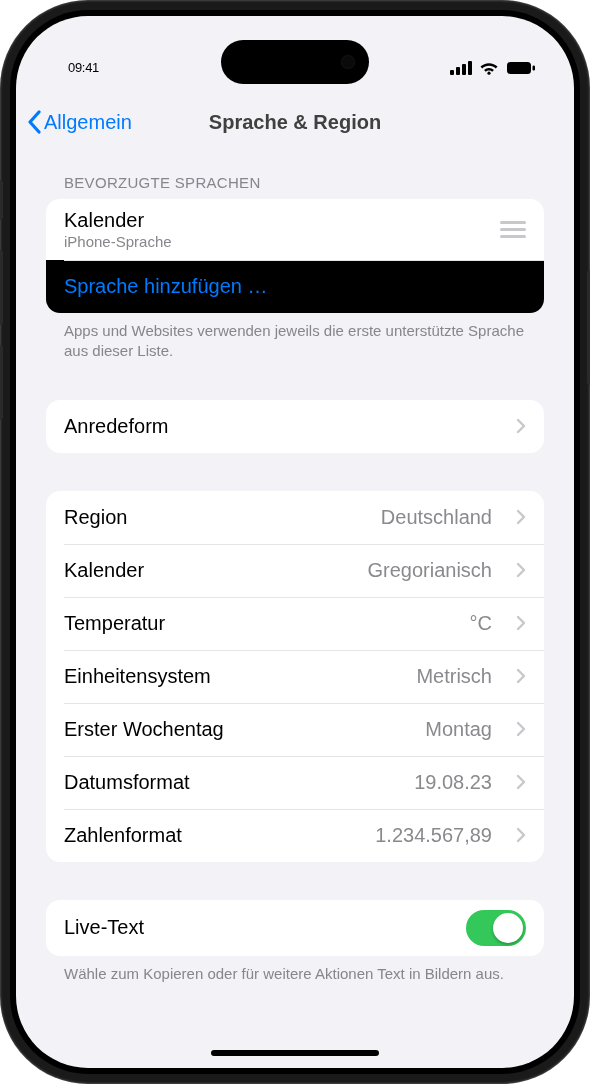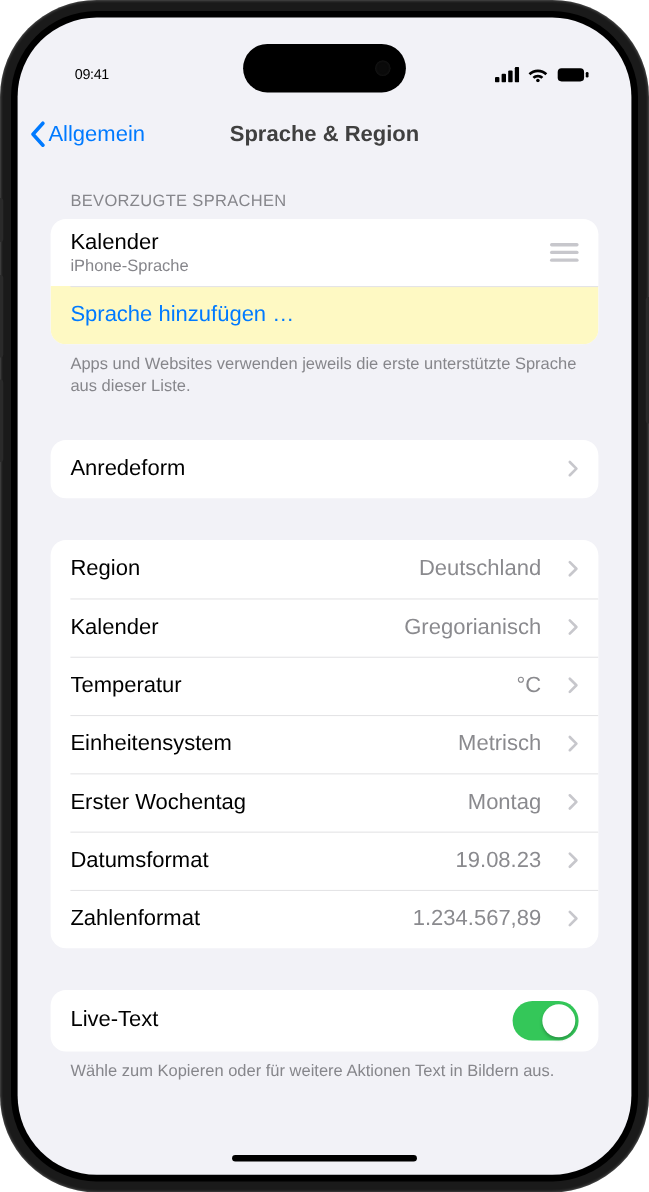--- a/index.html
+++ b/index.html
@@ -155,21 +155,21 @@
       left: 18px;
       right: 0;
       height: 1px;
       background: #e4e4e6;
     }
     .cell-main { flex: 1; }
     .cell-label { font-size: 20px; color: #000; }
     .cell-sublabel { font-size: 15px; color: #86868b; margin-top: 1px; }
     .cell-value { font-size: 20px; color: #8a8a8e; margin-right: 24px; }
     .cell.action .cell-label { color: #007aff; }
-    .cell.pressed { background: #fef9c3; }
+    .cell.pressed { background: #000000; }
 
     .reorder-handle {
       display: flex;
       flex-direction: column;
       gap: 4px;
       margin-left: 8px;
     }
     .reorder-line {
       width: 26px;
       height: 3px;

